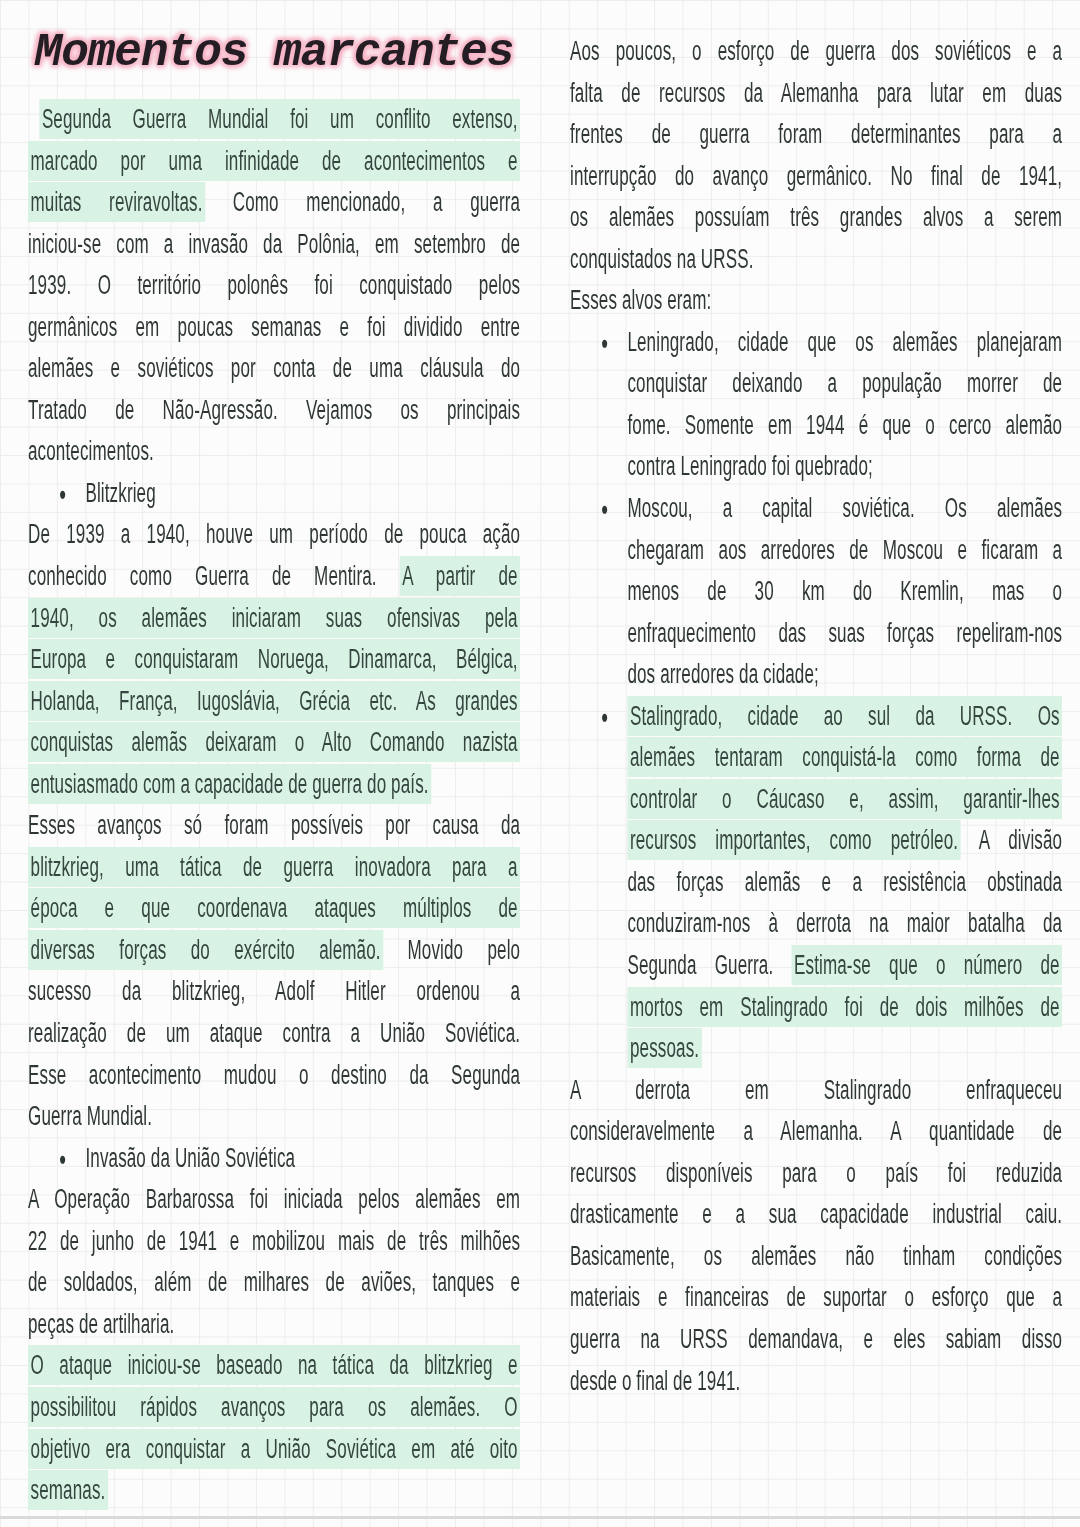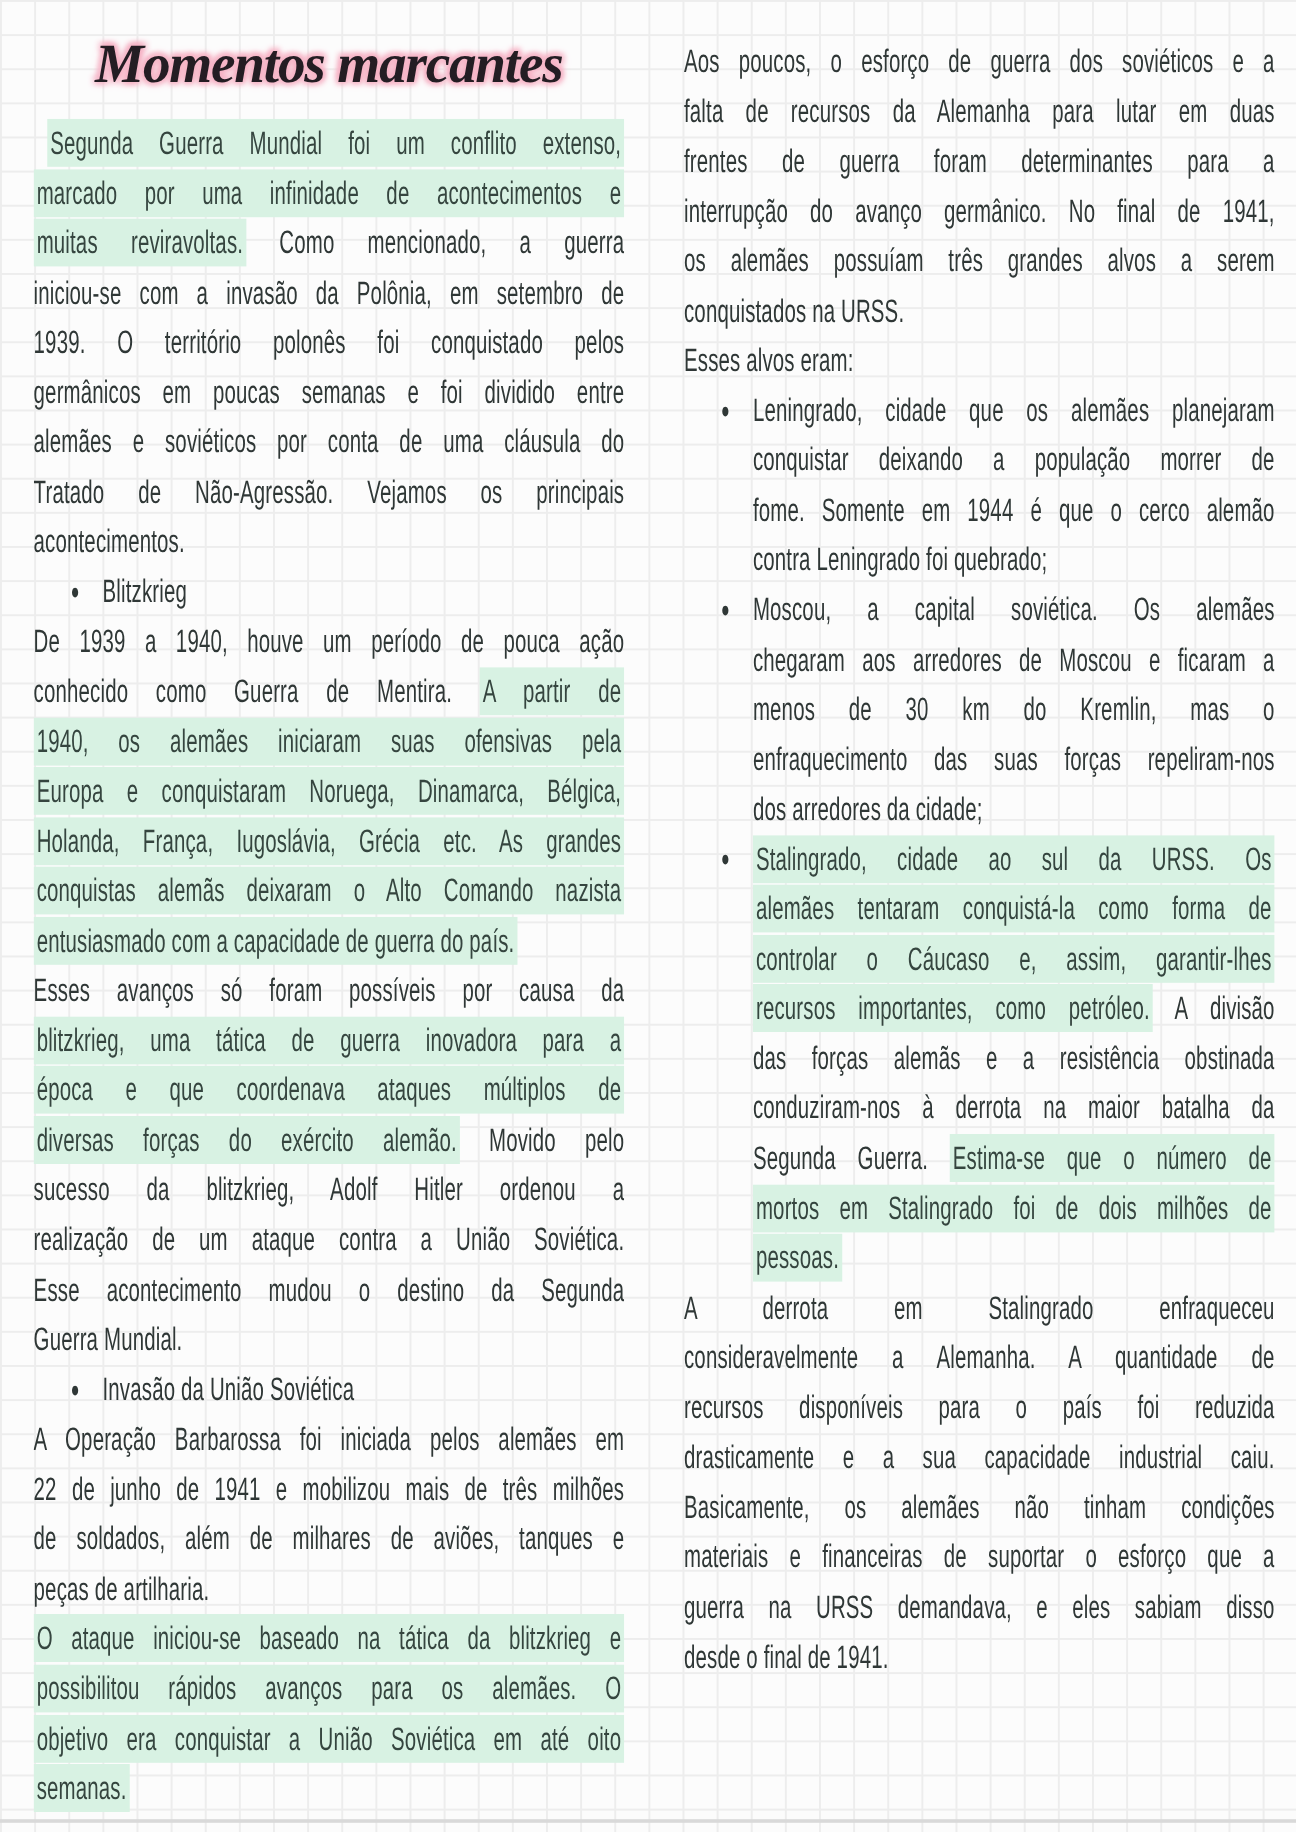--- a/index.html
+++ b/index.html
@@ -9,21 +9,21 @@
     background-color:var(--paper,#fcfcfc);
     background-image:
       linear-gradient(to right, var(--grid,#ededed) 1.4px, transparent 1.4px),
       linear-gradient(to bottom, var(--grid,#ededed) 1.4px, transparent 1.4px);
     background-size:28.45px 28.45px;
   }
   #bottom-edge{position:absolute;left:0;top:1516px;width:1080px;height:3px;background:var(--edge,#d9d9d9);}
   #title{
     position:absolute;left:28px;top:10px;width:492px;height:86px;
     text-align:center;line-height:86px;
-    font-family:Liberation Serif, serif;font-style:italic;font-weight:bold;
+    font-family:Liberation Mono, monospace;font-style:italic;font-weight:bold;
     font-size:46px;letter-spacing:-1px;color:var(--title,#241d23);
     text-shadow:2px 2px 4px var(--glow,#f6b4c6),-2px 2px 4px var(--glow,#f6b4c6),
                 2px -2px 4px var(--glow,#f6b4c6),-2px -2px 4px var(--glow,#f6b4c6),
                 0 0 10px var(--glow2,#f9cbd8);
   }
   .col{position:absolute;transform:scaleX(0.631);transform-origin:top left;width:780px;}
   #left-lines{left:28px;top:99px;}
   #right-lines{left:570px;top:31px;}
   .line{
     position:relative;height:41.55px;line-height:41.55px;overflow:hidden;

